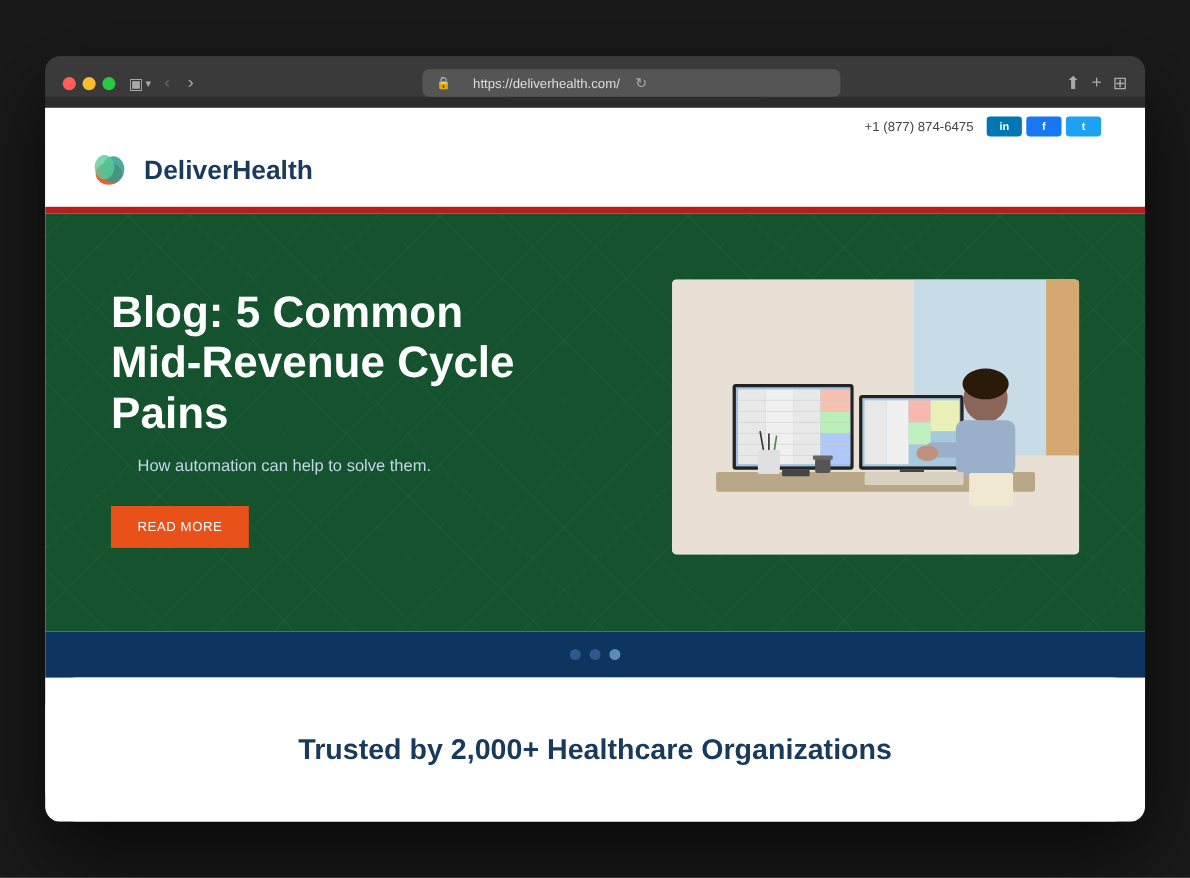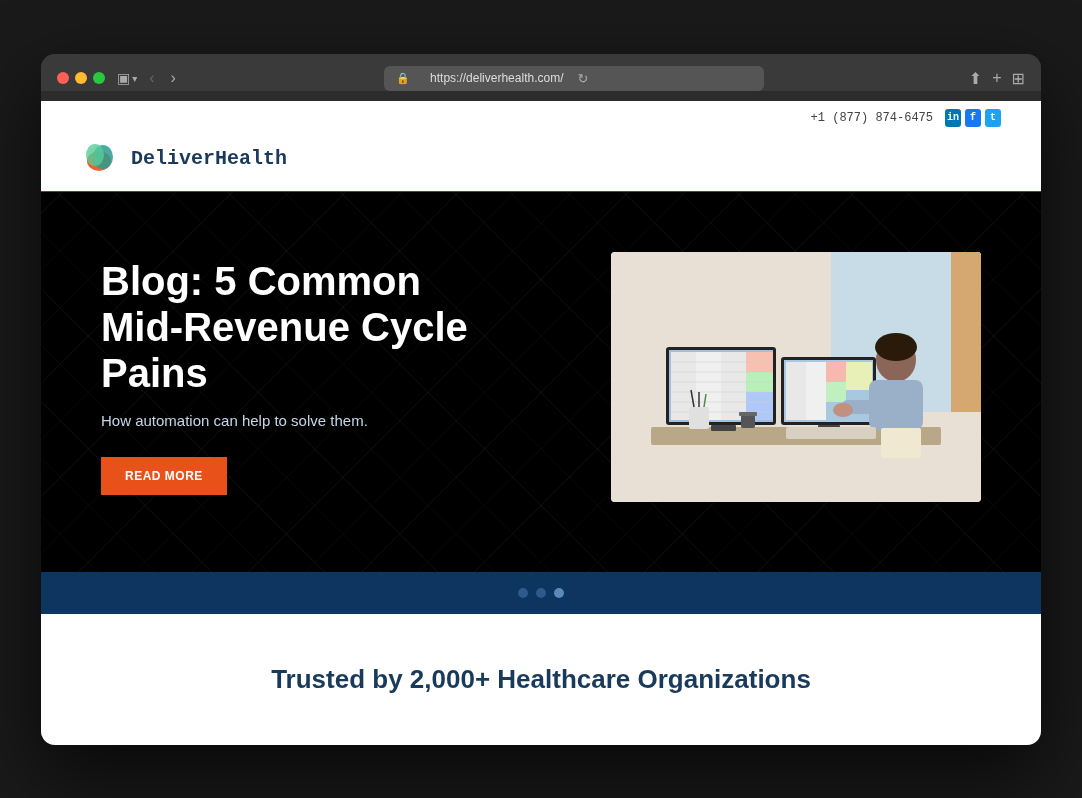--- a/index.html
+++ b/index.html
@@ -127,22 +127,21 @@
     
     .website {
       background: #fff;
       overflow: hidden;
     }
 
     
     .site-header {
       background: #fff;
       padding: 0 40px;
-      border-bottom: 1px solid #b91c1c;
-      font-family: Liberation Mono, monospace;
+      border-bottom: 6px solid #b91c1c;
     }
 
     .header-top {
       display: flex;
       justify-content: flex-end;
       align-items: center;
       padding: 8px 0 4px;
       gap: 12px;
     }
 
@@ -150,21 +149,21 @@
       font-size: 12px;
       color: #444;
     }
 
     .social-icons {
       display: flex;
       gap: 4px;
     }
 
     .social-icon {
-      width: 16px;
+      width: 32px;
       height: 18px;
       border-radius: 3px;
       display: flex;
       align-items: center;
       justify-content: center;
       font-size: 10px;
       font-weight: bold;
       color: #fff;
       cursor: pointer;
     }
@@ -186,41 +185,41 @@
       gap: 10px;
     }
 
     .logo-icon {
       width: 40px;
       height: 40px;
       position: relative;
     }
 
     .logo-text {
-      font-size: 20px;
+      font-size: 24px;
       font-weight: 700;
       color: #1a3a5c;
     }
 
     .main-nav {
       display: flex;
       gap: 24px;
       align-items: center;
     }
 
     .nav-link {
       font-size: 13px;
       color: #444;
       text-decoration: none;
       cursor: pointer;
     }
 
     
     .hero-section {
-      background: #000000;
+      background: #14532d;
       position: relative;
       padding: 60px 60px 70px;
       display: flex;
       align-items: center;
       justify-content: space-between;
       overflow: hidden;
       min-height: 380px;
     }
 
     .hero-bg-pattern {
@@ -254,29 +253,30 @@
       font-weight: 800;
       color: #fff;
       line-height: 1.15;
       margin-bottom: 16px;
     }
 
     .hero-subtitle {
       font-size: 15px;
       color: #c5d5e8;
       margin-bottom: 28px;
+      margin-left: 24px;
     }
 
     .read-more-btn {
       background: #e8511a;
       color: #fff;
       border: 2px solid #e8511a;
       padding: 10px 22px;
       font-size: 12px;
-      font-weight: 700;
+      font-weight: 400;
       letter-spacing: 0.5px;
       cursor: pointer;
       text-transform: uppercase;
     }
 
     .hero-image {
       position: relative;
       z-index: 2;
       width: 370px;
       height: 250px;

